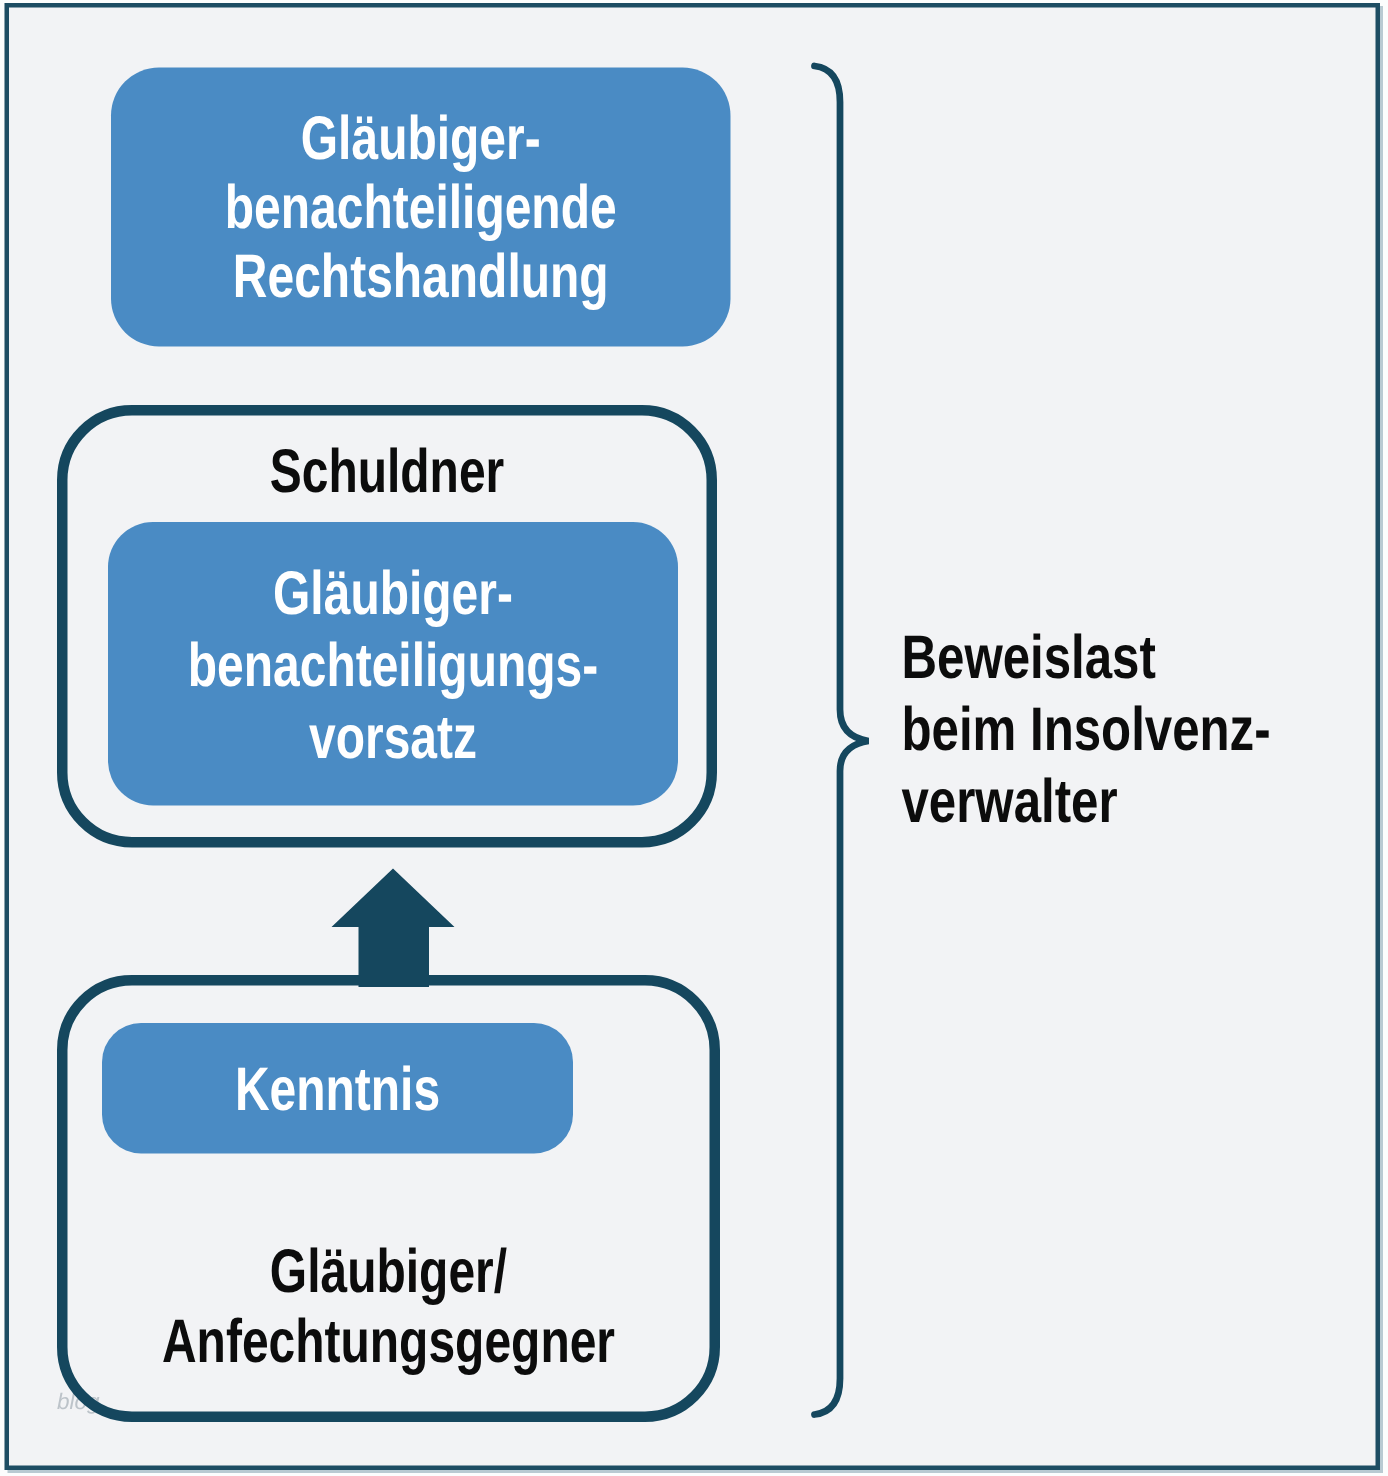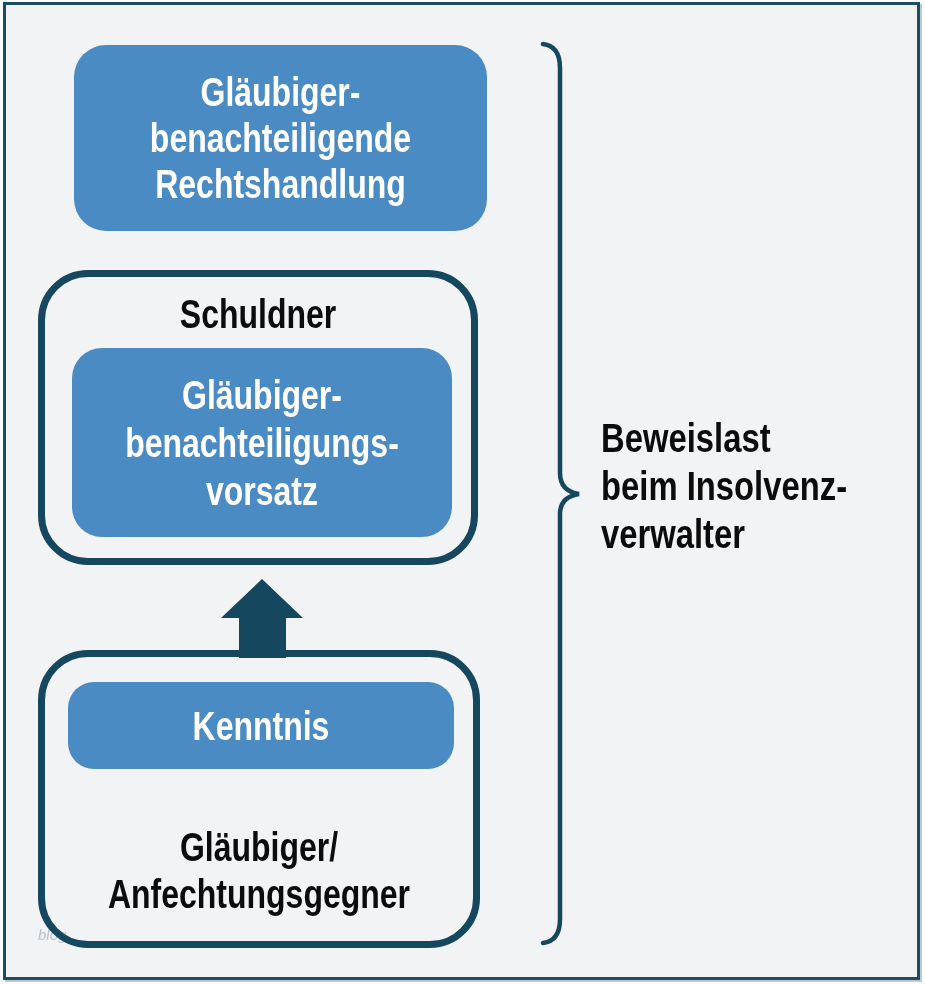--- a/index.html
+++ b/index.html
@@ -45,21 +45,21 @@
   .schuldner-title {
     position: absolute; left: 38px; top: 292px; width: 440px;
     text-align: center; font-size: 41px; line-height: 44px; font-weight: bold;
     color: var(--text-black, #0c0c0c);
   }
   .vorsatz-box { left: 72px; top: 348px; width: 380px; height: 189px; border-radius: 30px; font-size: 41px; line-height: 48px; }
 
   .arrow-svg { position: absolute; left: 215px; top: 576px; width: 95px; height: 82px; }
 
   .bottom-box { left: 38px; top: 650px; width: 442px; height: 298px; }
-  .kenntnis-box { left: 68px; top: 682px; width: 386px; height: 87px; border-radius: 26px; font-size: 41px; line-height: 44px; }
+  .kenntnis-box { left: 68px; top: 682px; width: 314px; height: 87px; border-radius: 26px; font-size: 41px; line-height: 44px; }
   .bottom-label {
     position: absolute; left: 38px; top: 824px; width: 442px;
     text-align: center; font-size: 41px; line-height: 47px; font-weight: bold;
     color: var(--text-black, #0c0c0c);
   }
   .bottom-label .line { display: block; }
 
   .brace-svg { position: absolute; left: 535px; top: 36px; width: 52px; height: 915px; }
   .annotation {
     position: absolute; left: 601px; top: 414px;

